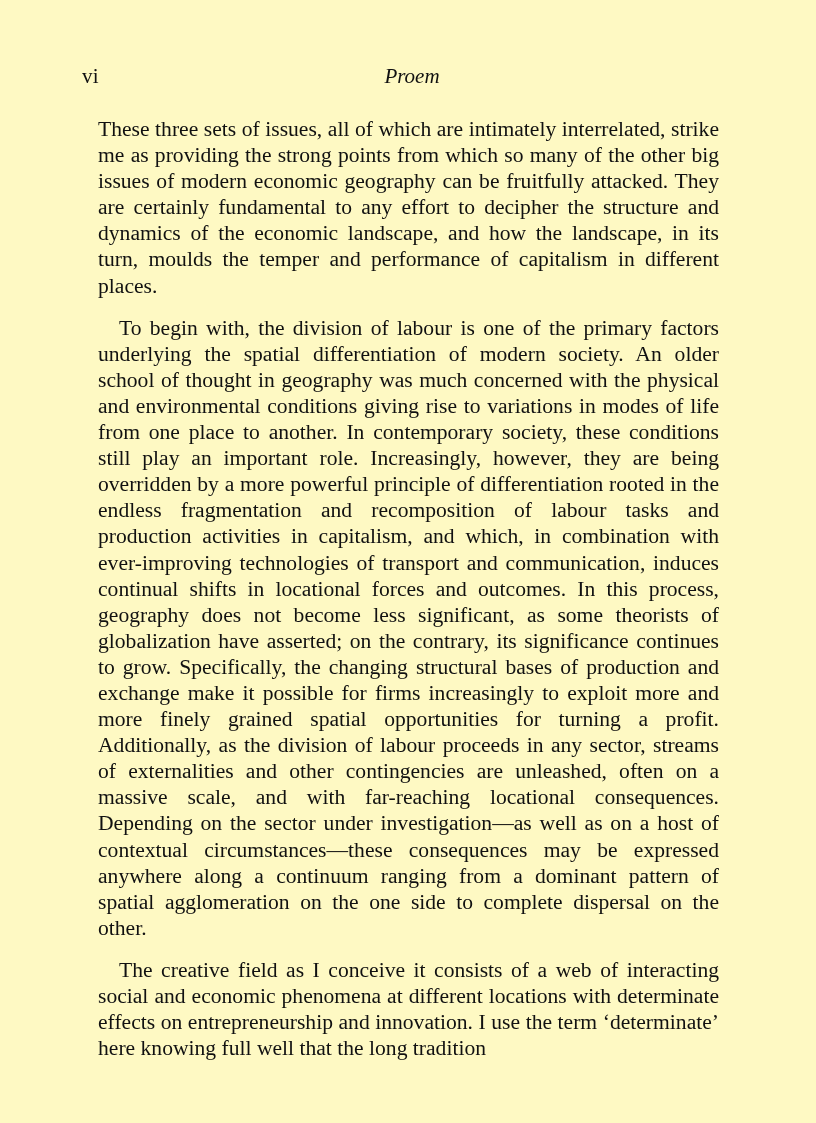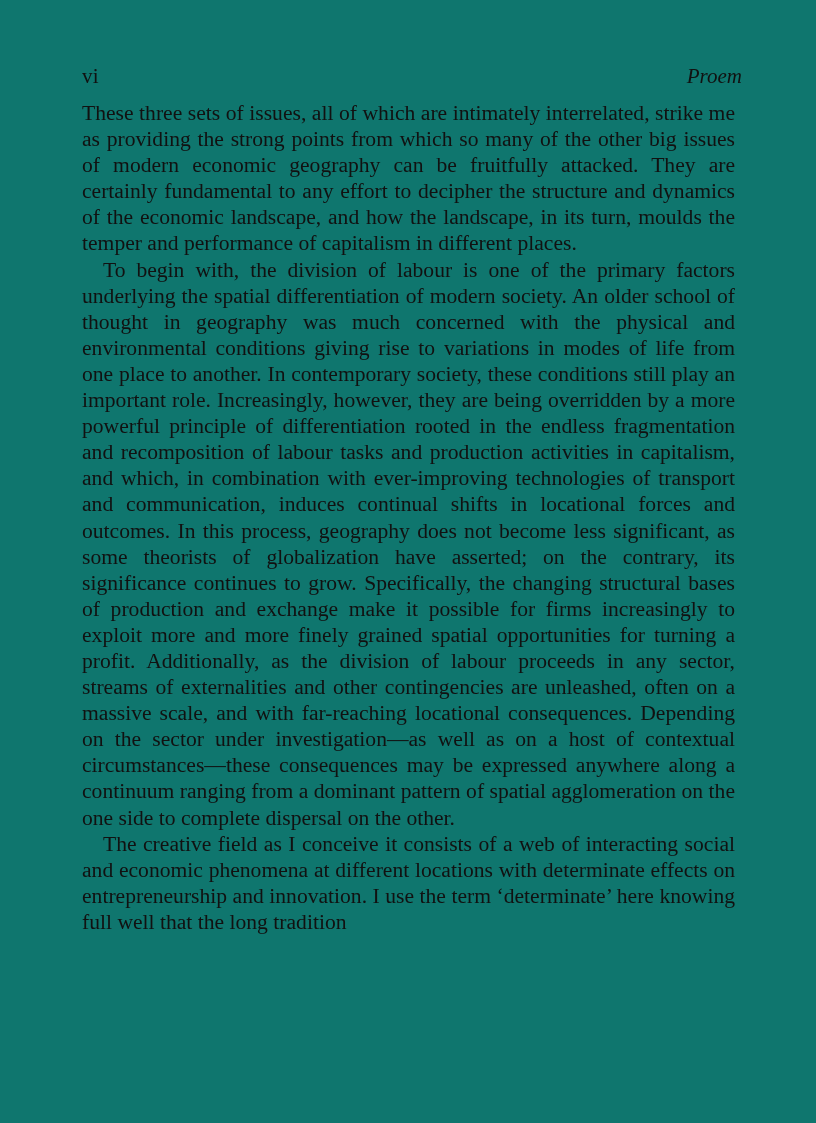--- a/index.html
+++ b/index.html
@@ -12,21 +12,21 @@
     height: 1123px;
     overflow: hidden;
     font-family: "Liberation Serif", "DejaVu Serif", serif;
     color: #111111;
   }
 
   .page {
     position: relative;
     width: 816px;
     height: 1123px;
-    background: #0f766e;
+    background: #fef9c3;
     box-sizing: border-box;
   }
 
   
   .running-head {
     position: absolute;
     left: 82px;
     top: 62px;
     width: 653px;
     height: 28px;
@@ -38,37 +38,37 @@
     font-size: 21px;
     line-height: 28px;
     letter-spacing: 0.3px;
     color: #111111;
   }
   .head-title {
     position: absolute;
     left: 0;
     top: 0;
     width: 660px;
-    text-align: right;
+    text-align: center;
     font-size: 21px;
     line-height: 28px;
     font-style: italic;
     color: #111111;
   }
 
   
   .textblock {
     position: absolute;
     left: 82px;
     top: 100px;
     width: 653px;
   }
 
   p.para {
-    margin: 0;
+    margin: 16px;
     font-size: 21.6px;
     line-height: 26.1px;
     text-align: justify;
     text-justify: inter-word;
     color: #111111;
     hyphens: none;
     -webkit-hyphens: none;
     word-spacing: 0px;
   }
   p.para.indent {

